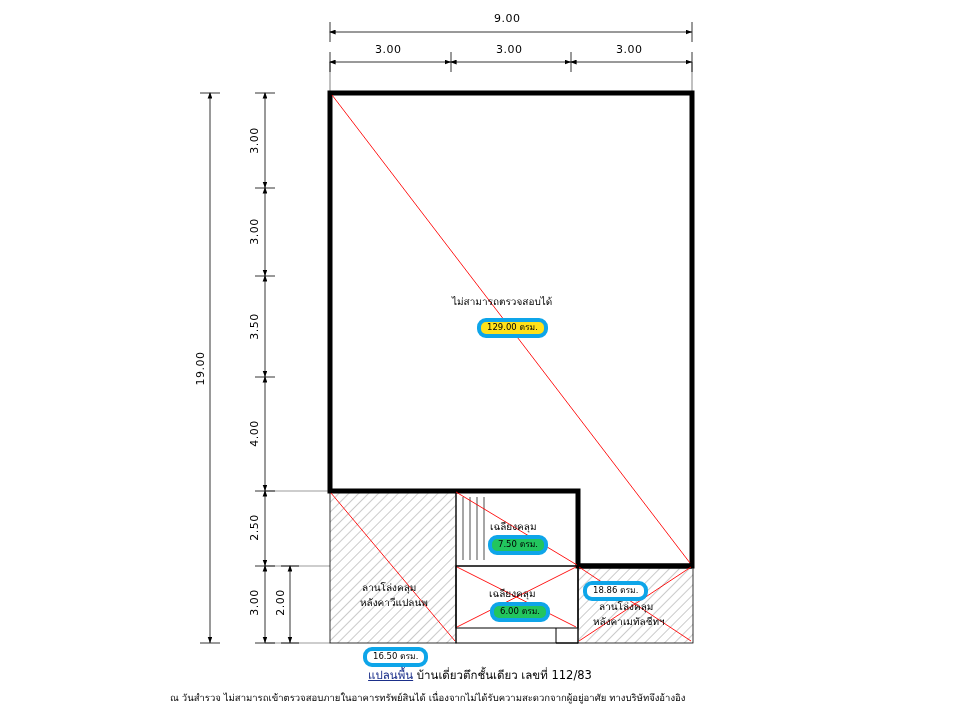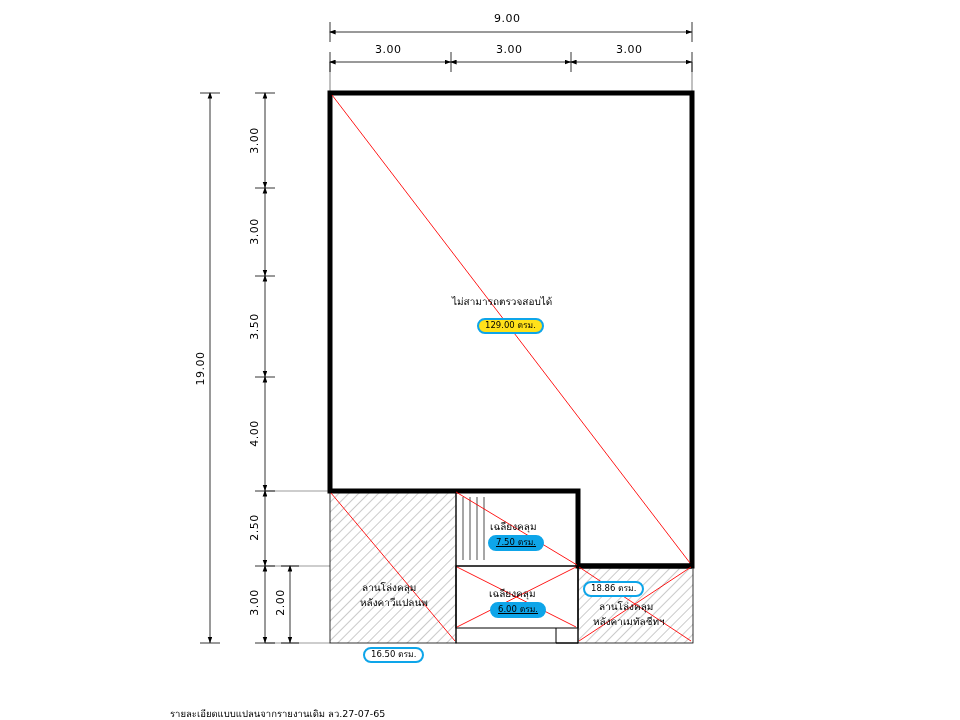--- a/index.html
+++ b/index.html
@@ -42,30 +42,30 @@
     transform-origin: center center;
   }
   .rot {
     transform: rotate(-90deg);
   }
   .thai {
     font-size: 10px;
   }
   .pill {
     position: absolute;
-    border: 2px solid #0ea5e9;
+    border: 4px solid #0ea5e9;
     border-radius: 9px;
     font-size: 8.5px;
     padding: 1px 6px 2px 6px;
     color: #000;
     white-space: nowrap;
     line-height: 1.1;
   }
   .pill-yellow { background: #ffe11a; }
-  .pill-orange { background: #0ea5e9; text-decoration: underline; }
+  .pill-orange { background: #22c55e; }
   .pill-white  { background: #ffffff; }
   .caption-wrap {
     position: absolute;
     left: 0;
     width: 960px;
     text-align: center;
   }
   .caption-main {
     font-size: 11.5px;
     color: #000;
@@ -194,16 +194,21 @@
   <div class="pill pill-orange" style="left:490px; top:602px;">6.00 ตรม.</div>
 
   <div class="lbl thai" style="left:362px; top:580px;">ลานโล่งคลุม</div>
   <div class="lbl thai" style="left:360px; top:595px;">หลังคาวีแปลนพ</div>
   <div class="pill pill-white" style="left:363px; top:647px;">16.50 ตรม.</div>
 
   <div class="pill pill-white" style="left:583px; top:581px;">18.86 ตรม.</div>
   <div class="lbl thai" style="left:599px; top:599px;">ลานโล่งคลุม</div>
   <div class="lbl thai" style="left:593px; top:614px;text-align:center;">หลังคาเมทัลชีทฯ</div>
 
-
-  <div class="note" style="left:170px; top:706px;">รายละเอียดแบบแปลนจากรายงานเดิม ลว.27-07-65</div>
+  <div class="caption-wrap" style="top:664px;">
+    <span class="caption-main">
+      <span class="u">แปลนพื้น</span><span> บ้านเดี่ยวตึกชั้นเดียว เลขที่ 112/83</span>
+    </span>
+  </div>
+
+  <div class="note" style="left:170px; top:690px;">ณ วันสำรวจ ไม่สามารถเข้าตรวจสอบภายในอาคารทรัพย์สินได้ เนื่องจากไม่ได้รับความสะดวกจากผู้อยู่อาศัย ทางบริษัทจึงอ้างอิง</div>
 
 </div>
 
 </body></html>

